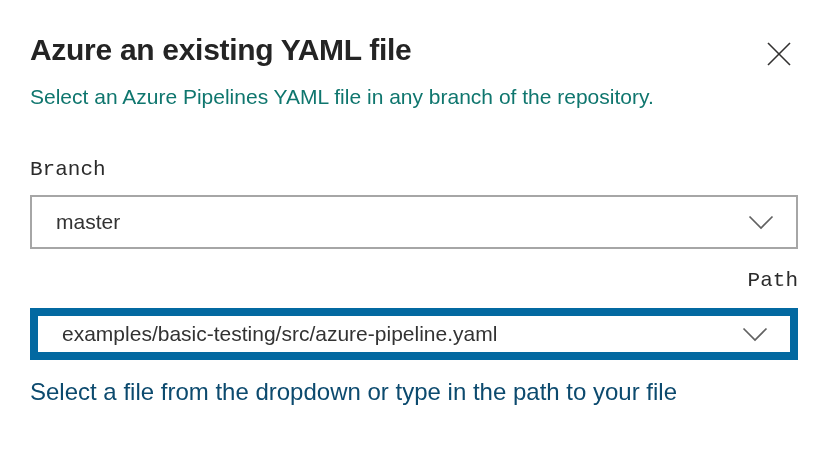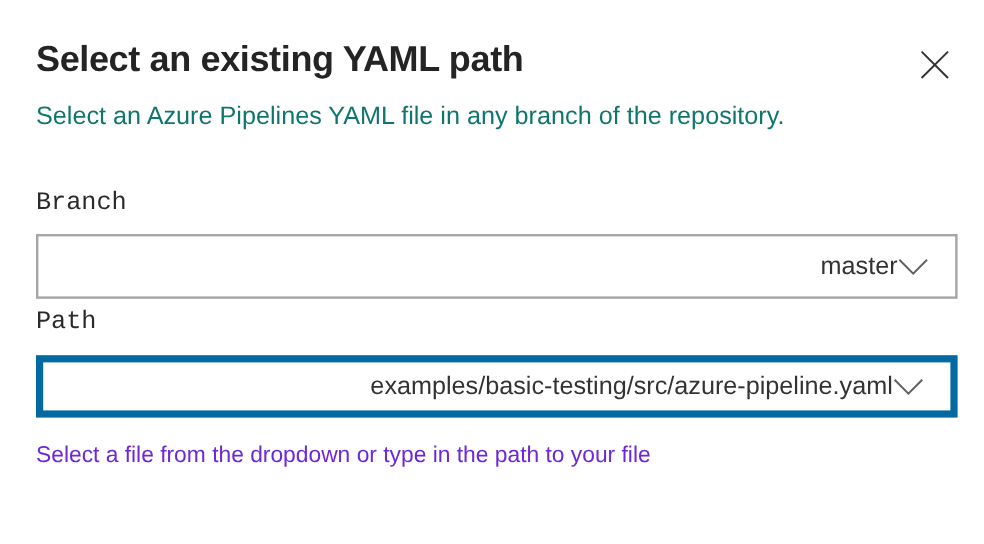--- a/index.html
+++ b/index.html
@@ -48,64 +48,65 @@
     font-weight: 400;
   }
   .field-label {
     margin-top: 44px;
     font-size: 21px;
     line-height: 27px;
     color: #2b2b2b;
     font-family: Liberation Mono, monospace;
   }
   .field-label.path {
-    margin-top: 6px;
+    margin-top: 18px;
+    text-align: right;
   }
   .dropdown {
     margin-top: 12px;
     height: 54px;
     box-sizing: border-box;
     border: 2px solid #a6a6a6;
     background: #ffffff;
     display: flex;
     align-items: center;
-    justify-content: flex-end;
+    justify-content: space-between;
     padding: 0 22px 0 24px;
     cursor: pointer;
   }
   .dropdown.focused {
     margin-top: 14px;
     height: 52px;
-    border: 6px solid #0369a1;
+    border: 8px solid #0369a1;
   }
   .dropdown-value {
     font-size: 21px;
     color: #333333;
     white-space: nowrap;
     overflow: hidden;
     text-overflow: ellipsis;
   }
   .chevron {
     flex: 0 0 auto;
     display: flex;
     align-items: center;
   }
   .helper-text {
     margin-top: 20px;
-    font-size: 19px;
+    font-size: 24px;
     line-height: 24px;
-    color: #6d28d9;
+    color: #0c4a6e;
   }
 </style>
 </head>
 <body>
 
 <div class="dialog">
 
-  <h1 class="dialog-title">Select an existing YAML path</h1>
+  <h1 class="dialog-title">Azure an existing YAML file</h1>
 
   <button class="close-button">
     <span class="icon">
       <svg width="28" height="28" viewBox="0 0 28 28">
         <line x1="3" y1="3" x2="25" y2="25" stroke="#323130" stroke-width="1.6"></line>
         <line x1="25" y1="3" x2="3" y2="25" stroke="#323130" stroke-width="1.6"></line>
       </svg>
     </span>
   </button>
 

